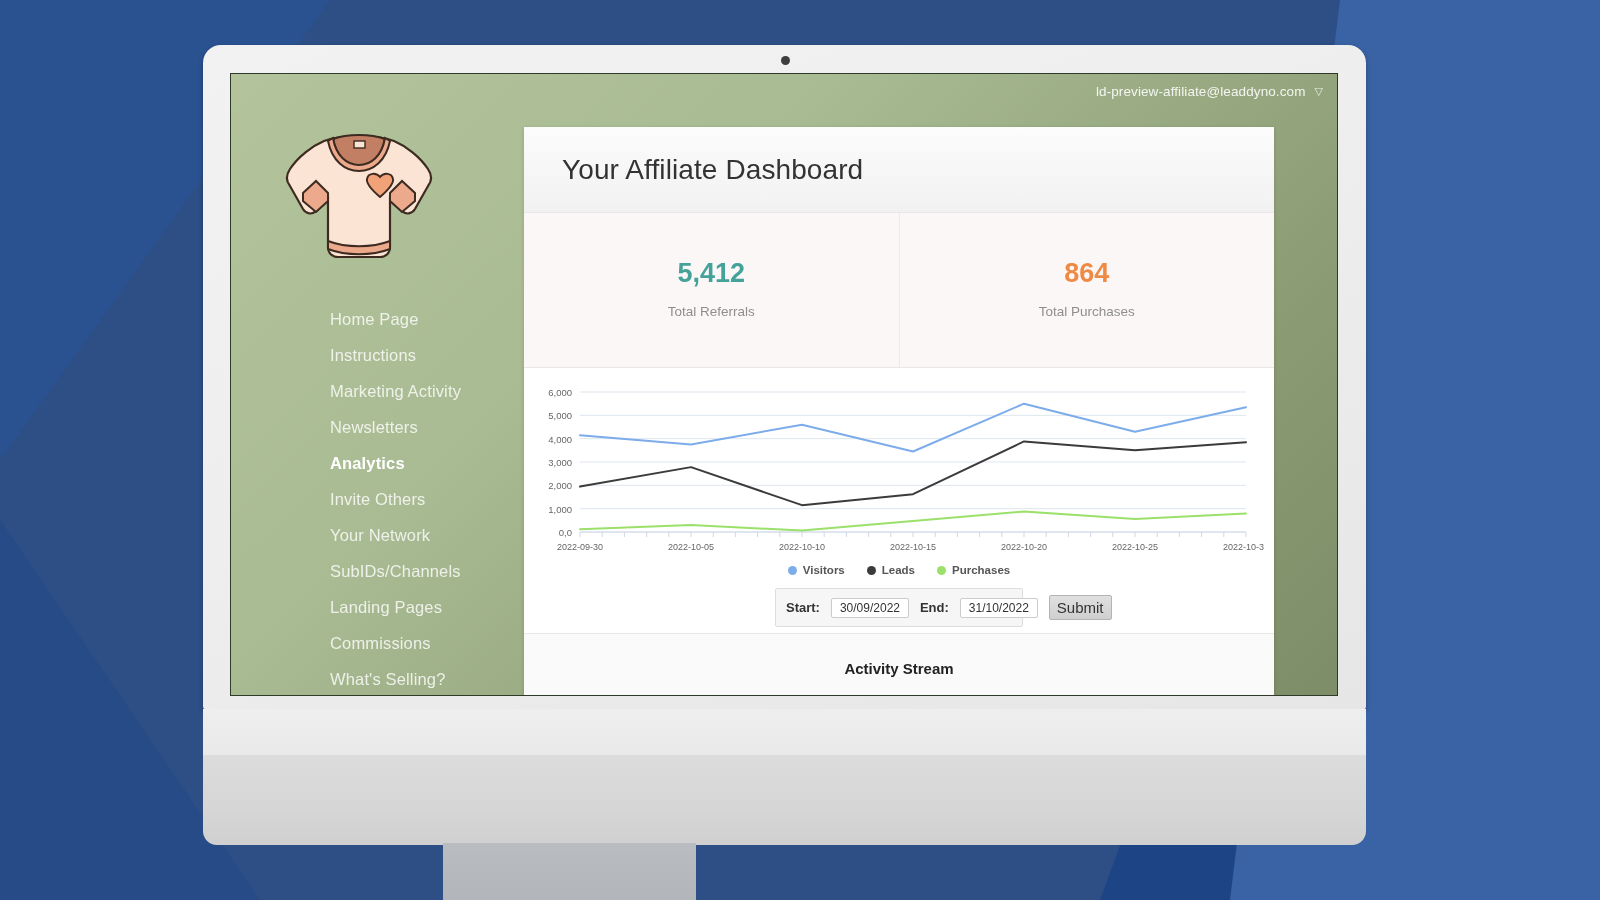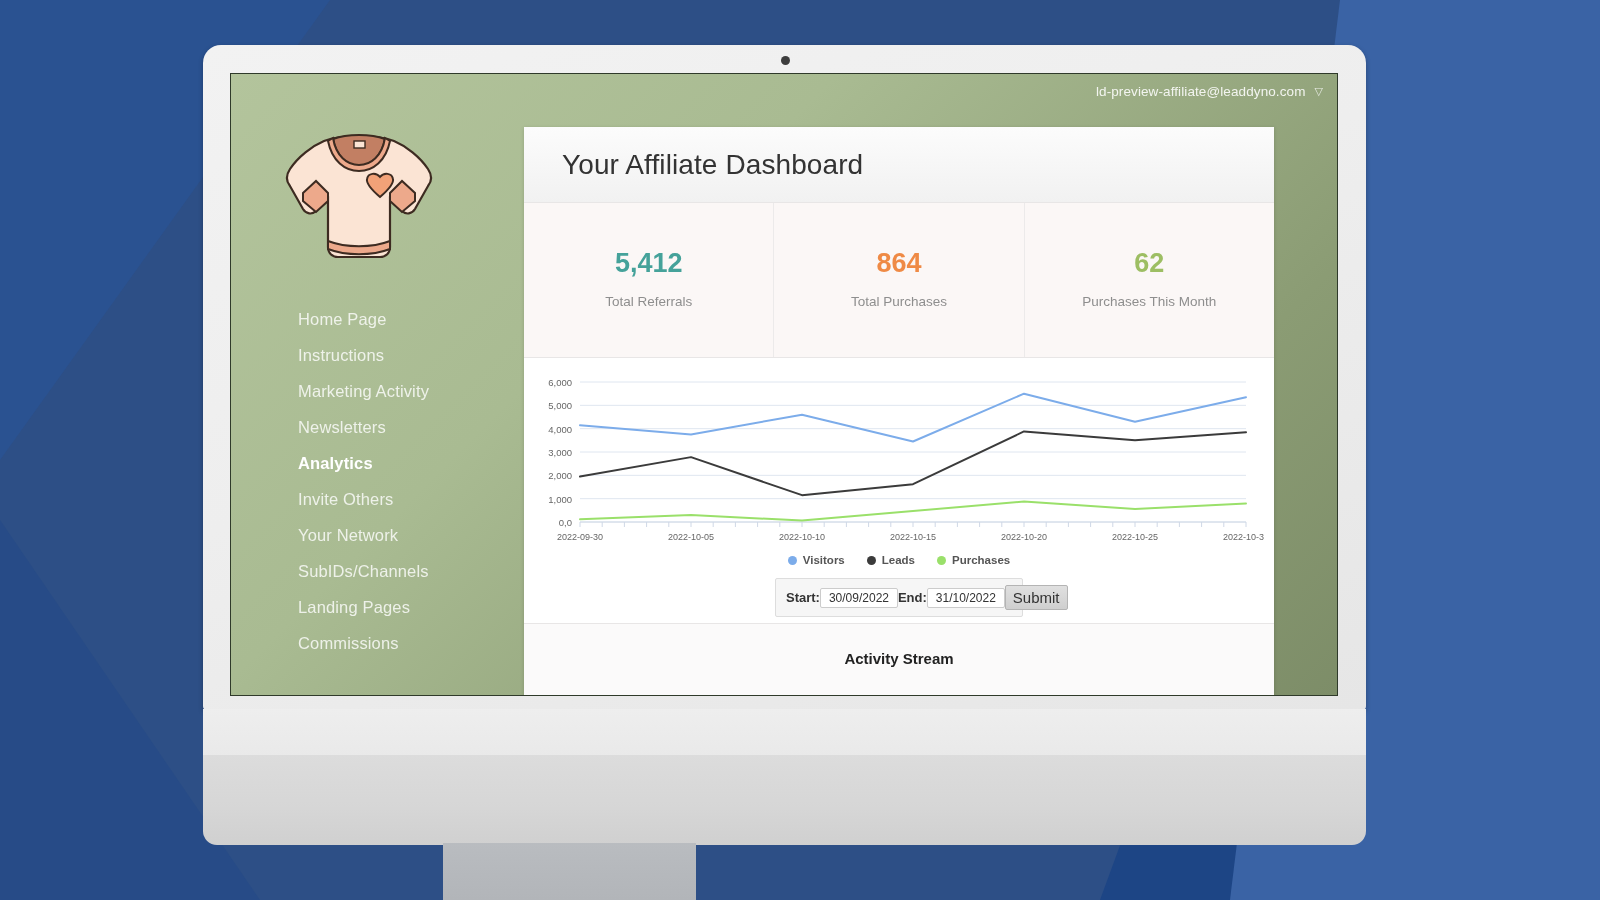--- a/index.html
+++ b/index.html
@@ -77,21 +77,21 @@
   #sidebar {
     position: absolute; left: 0; top: 0;
     width: 292px; height: 100%;
     padding-top: 40px;
   }
   #brand-logo {
     width: 160px; height: 150px;
     margin: 5px auto 32px 45px;
     display: block;
   }
-  #nav { padding-left: 67px; }
+  #nav { padding-left: 99px; }
   .nav-item {
     display: block;
     font-size: 16.5px;
     color: rgba(255,255,255,0.80);
     padding: 8.5px 0;
     letter-spacing: .15px;
     cursor: pointer;
     white-space: nowrap;
   }
   .nav-item.active {
@@ -102,21 +102,21 @@
   
   #panel {
     position: absolute;
     left: 293px; top: 53px;
     width: 750px; height: 570px;
     background: #fbfafa;
     box-shadow: 0 1px 4px rgba(0,0,0,0.16);
     overflow: hidden;
   }
   #panel-header {
-    height: 76px;
+    height: 86px;
     background: linear-gradient(180deg,#fcfcfc 0%, #f1f1f1 100%);
     border-bottom: 1px solid #e8e6e6;
     display: flex; align-items: center;
   }
   #page-title {
     font-size: 28px; color: #333333;
     font-weight: normal;
     padding-left: 38px;
     letter-spacing: .1px;
   }
@@ -161,21 +161,21 @@
   .legend-dot { width: 9px; height: 9px; border-radius: 50%; }
   .legend-label { font-size: 11.5px; font-weight: bold; color: #555555; }
 
   #date-controls {
     margin: 12px auto 0 auto;
     width: 248px;
     background: #f6f6f6;
     border: 1px solid #dddddd;
     border-radius: 2px;
     padding: 6px 10px;
-    display: flex; align-items: center; gap: 0;
+    display: flex; align-items: center; gap: 11px;
   }
   .dc-label { font-size: 13px; font-weight: bold; color: #333; }
   .dc-input {
     font-family: "Liberation Sans", sans-serif;
     font-size: 12px; color: #333;
     background: #ffffff;
     border: 1px solid #cccccc;
     border-radius: 2px;
     padding: 2px 4px;
     width: 78px;
@@ -250,42 +250,39 @@
             <a class="nav-item">Home Page</a>
             <a class="nav-item">Instructions</a>
             <a class="nav-item">Marketing Activity</a>
             <a class="nav-item">Newsletters</a>
             <a class="nav-item active">Analytics</a>
             <a class="nav-item">Invite Others</a>
             <a class="nav-item">Your Network</a>
             <a class="nav-item">SubIDs/Channels</a>
             <a class="nav-item">Landing Pages</a>
             <a class="nav-item">Commissions</a>
+            <a class="nav-item">What's Selling?</a>
 
           </nav>
         </div>
 
         <div id="panel">
 
           <div id="panel-header">
             <h1 id="page-title">Your Affiliate Dashboard</h1>
           </div>
 
           <div id="stats">
             <div class="stat">
               <div class="stat-value" style="color: rgb(69, 162, 154);">5,412</div>
               <div class="stat-label">Total Referrals</div>
             </div>
             <div class="stat">
               <div class="stat-value" style="color: rgb(239, 138, 69);">864</div>
               <div class="stat-label">Total Purchases</div>
-            </div>
-            <div class="stat">
-              <div class="stat-value" style="color: rgb(157, 190, 99);">62</div>
-              <div class="stat-label">Purchases This Month</div>
             </div>
           </div>
 
           <div id="chart-section">
             <svg id="chart-svg" width="730" height="180">
                 <line x1="46" y1="150" x2="712" y2="150" stroke="#dfe6f0" stroke-width="1"></line>
                 <text x="38" y="154" text-anchor="end" font-size="9.5" fill="#666666" font-family="&quot;Liberation Sans&quot;, sans-serif">0,0</text>
                 <line x1="46" y1="126.66666666666667" x2="712" y2="126.66666666666667" stroke="#dfe6f0" stroke-width="1"></line>
                 <text x="38" y="130.66666666666669" text-anchor="end" font-size="9.5" fill="#666666" font-family="&quot;Liberation Sans&quot;, sans-serif">1,000</text>
                 <line x1="46" y1="103.33333333333334" x2="712" y2="103.33333333333334" stroke="#dfe6f0" stroke-width="1"></line>

